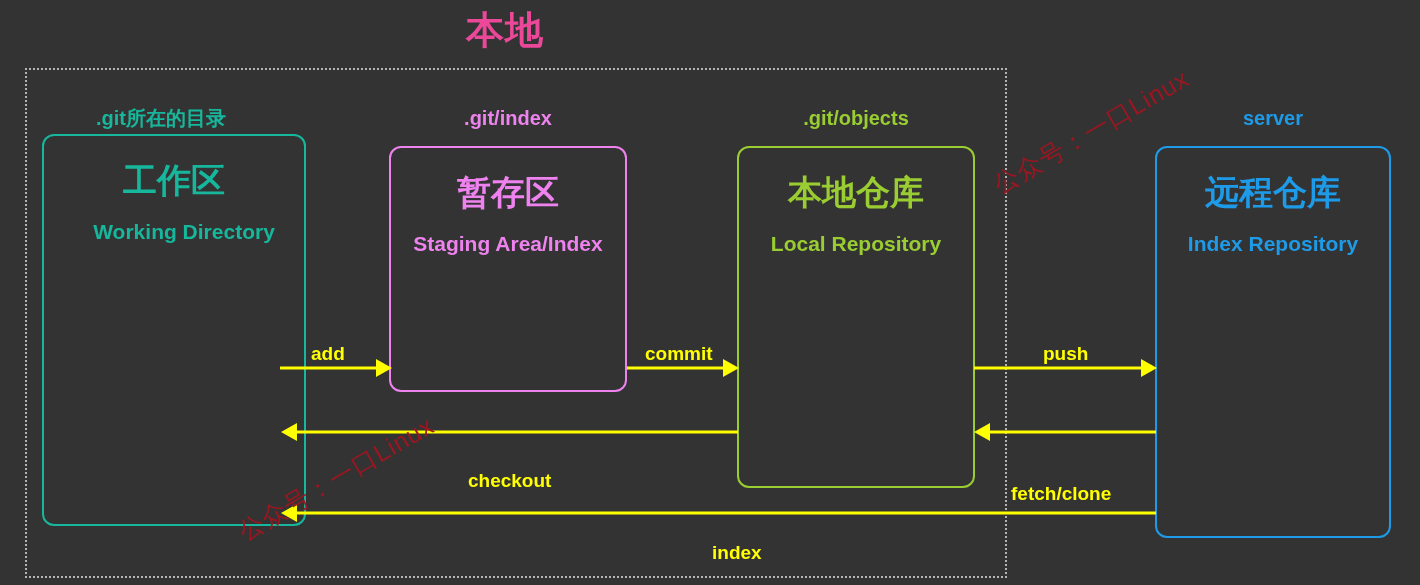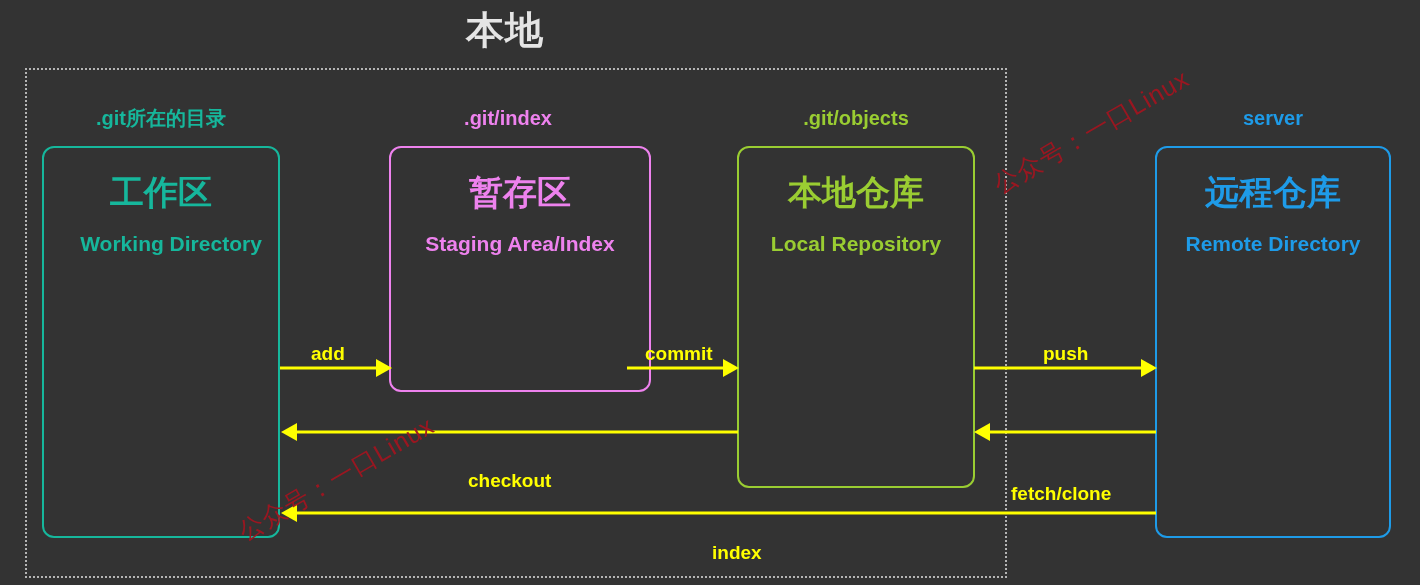--- a/index.html
+++ b/index.html
@@ -19,21 +19,21 @@
     background: #333333;
   }
 
   
   .diagram-title {
     position: absolute;
     left: 0;
     top: 4px;
     width: 1010px;
     text-align: center;
-    color: #e5e5e5;
+    color: #ec4899;
     font-size: 38px;
     font-weight: bold;
     letter-spacing: 1px;
     line-height: 52px;
     white-space: nowrap;
   }
 
   
   .local-container {
     position: absolute;
@@ -127,45 +127,45 @@
   <div class="local-container"></div>
 
   <div class="zone-caption" style="left:42px; top:105px; width:238px; color:#16b79c;">.git所在的目录</div>
 
   <div class="zone-caption" style="left:389px; top:105px; width:238px; color:#ee82ee;">.git/index</div>
 
   <div class="zone-caption" style="left:737px; top:105px; width:238px; color:#9acd32;">.git/objects</div>
 
   <div class="zone-caption" style="left:1155px; top:105px; width:236px; color:#1e9be8;">server</div>
 
-  <div class="zone-box" style="left:42px; top:146px; width:238px; height:392px; border-color:#16b79c;">
+  <div class="zone-box" style="left:42px; top:134px; width:264px; height:392px; border-color:#16b79c;">
     <div class="zone-inner">
       <div class="zone-cn" style="color:#16b79c;">工作区</div>
       <div class="zone-en" style="color:#16b79c;margin-left:20px;">Working Directory</div>
     </div>
   </div>
 
-  <div class="zone-box" style="left:389px; top:146px; width:262px; height:246px; border-color:#ee82ee;text-decoration:underline;">
+  <div class="zone-box" style="left:389px; top:146px; width:238px; height:246px; border-color:#ee82ee;text-decoration:underline;">
     <div class="zone-inner">
       <div class="zone-cn" style="color:#ee82ee;">暂存区</div>
       <div class="zone-en" style="color:#ee82ee;">Staging Area/Index</div>
     </div>
   </div>
 
   <div class="zone-box" style="left:737px; top:146px; width:238px; height:342px; border-color:#9acd32;padding-left:13px;">
     <div class="zone-inner">
       <div class="zone-cn" style="color:#9acd32;">本地仓库</div>
       <div class="zone-en" style="color:#9acd32;">Local Repository</div>
     </div>
   </div>
 
   <div class="zone-box" style="left:1155px; top:146px; width:236px; height:392px; border-color:#1e9be8;">
     <div class="zone-inner">
       <div class="zone-cn" style="color:#1e9be8;">远程仓库</div>
-      <div class="zone-en" style="color:#1e9be8;">Remote Directory</div>
+      <div class="zone-en" style="color:#1e9be8;">Index Repository</div>
     </div>
   </div>
 
   <svg class="arrow-svg" style="left:280px; top:356px; width:112px; height:24px;" viewBox="0 0 112 24">
     <line x1="0" y1="12" x2="98" y2="12" stroke="#ffff00" stroke-width="3"></line>
     <polygon points="96,3 112,12 96,21" fill="#ffff00"></polygon>
   </svg>
   <div class="arrow-label" style="left:311px; top:322px;">add</div>
 
   <svg class="arrow-svg" style="left:627px; top:356px; width:112px; height:24px;" viewBox="0 0 112 24">

